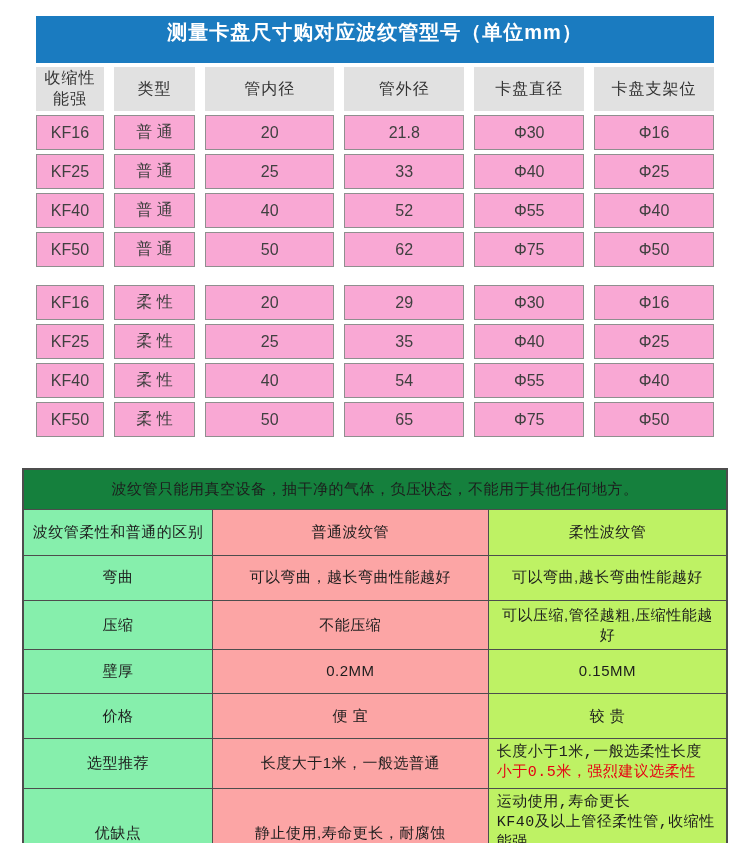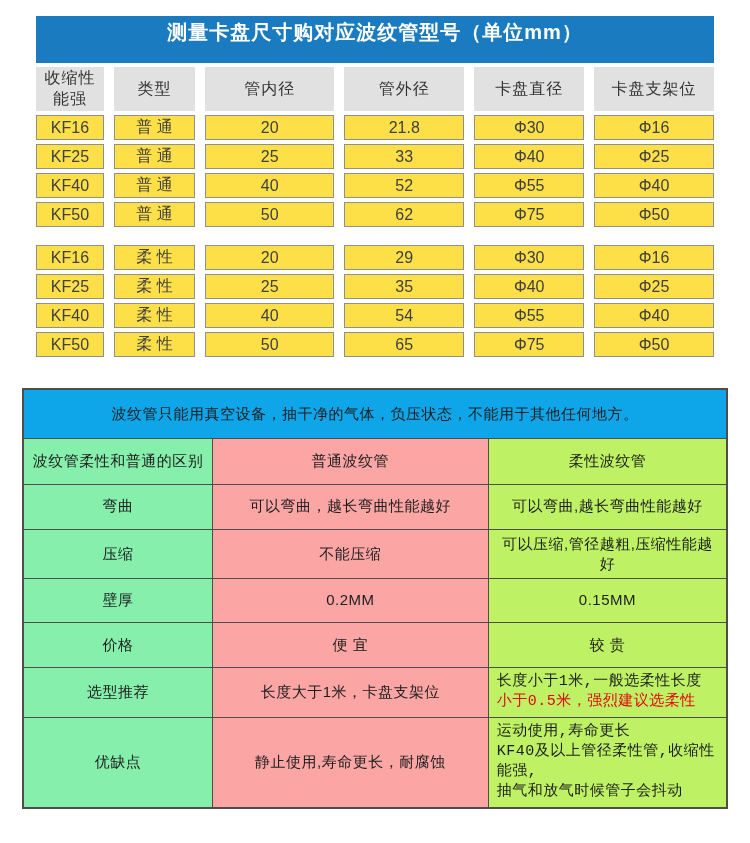--- a/index.html
+++ b/index.html
@@ -26,42 +26,42 @@
   table.spec col.c2 { width: 12.5%; }
   table.spec col.c3 { width: 20%; }
   table.spec col.c4 { width: 18.5%; }
   table.spec col.c5 { width: 17%; }
   table.spec col.c6 { width: 18.5%; }
   table.spec th {
     background: #e1e1e1; color: #333333; font-weight: normal;
     font-size: 16px; height: 35px; letter-spacing: 1px;
   }
   table.spec td {
-    background: #fde047; border: 1px solid #8f8f8f;
-    color: #404040; font-size: 16px; text-align: center; height: 25px;
+    background: #f9a8d4; border: 1px solid #8f8f8f;
+    color: #404040; font-size: 16px; text-align: center; height: 35px;
   }
   table.spec tr.spacer td {
     background: transparent; border: none; height: 10px;
   }
 
   
   .cmp-wrap { margin: 27px 22px 0 22px; }
   table.cmp {
     width: 100%; table-layout: fixed; border-collapse: collapse;
     font-size: 15px; color: #1d1d1d;
     border: 2px solid #4d4d4d;
   }
   table.cmp col.k1 { width: 26.9%; }
   table.cmp col.k2 { width: 39.2%; }
   table.cmp col.k3 { width: 33.9%; }
   table.cmp td {
     border: 1px solid #4d4d4d; text-align: center;
     padding: 4px 8px; line-height: 1.35; letter-spacing: 0.5px;
   }
-  td.notice-cell { background: #0ea5e9; height: 49px; }
+  td.notice-cell { background: #15803d; height: 40px; }
   td.c-label  { background: #86efac; }
   td.c-normal { background: #fca5a5; }
   td.c-flex   { background: #bef264; }
   .rh44 { height: 44px; } .rh45 { height: 45px; } .rh46 { height: 46px; }
   .rh48 { height: 48px; } .rh64 { height: 64px; }
   .left-align { text-align: left !important; font-family: Liberation Mono, monospace; }
   .preline { white-space: pre-line; }
   .red { color: #e60012; }
 </style>
 </head>
@@ -197,21 +197,21 @@
         <td class="c-normal rh44">0.2MM</td>
         <td class="c-flex rh44">0.15MM</td>
       </tr>
       <tr>
         <td class="c-label rh45">价格</td>
         <td class="c-normal rh45">便 宜</td>
         <td class="c-flex rh45">较 贵</td>
       </tr>
       <tr>
         <td class="c-label rh48">选型推荐</td>
-        <td class="c-normal rh48">长度大于1米，卡盘支架位</td>
+        <td class="c-normal rh48">长度大于1米，一般选普通</td>
         <td class="c-flex rh48 left-align">
           <span>长度小于1米,一般选柔性长度</span><br>
           <span class="red">小于0.5米，强烈建议选柔性</span>
         </td>
       </tr>
       <tr>
         <td class="c-label rh64">优缺点</td>
         <td class="c-normal rh64">静止使用,寿命更长，耐腐蚀</td>
         <td class="c-flex rh64 left-align preline">运动使用,寿命更长
 KF40及以上管径柔性管,收缩性能强,

